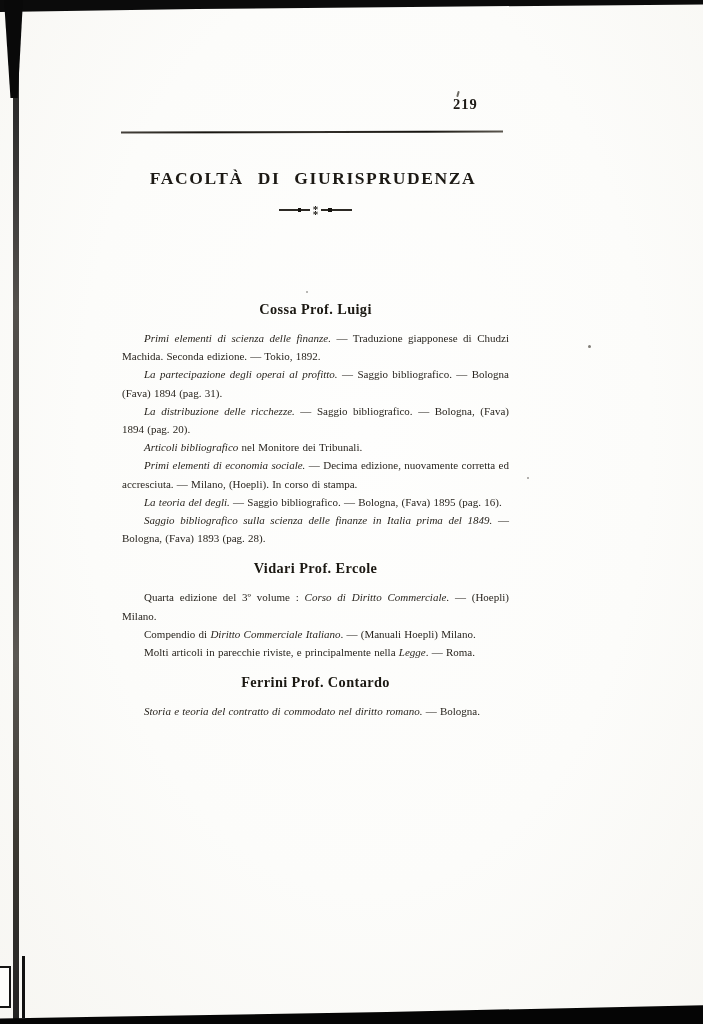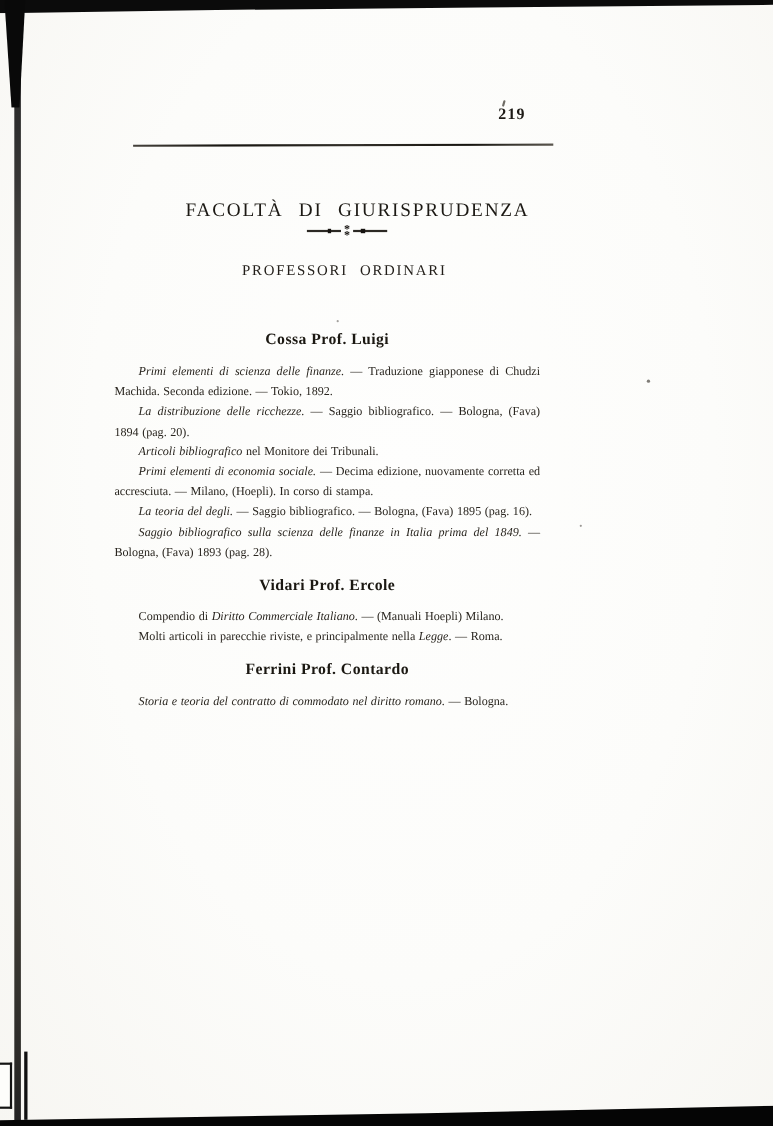--- a/index.html
+++ b/index.html
@@ -42,42 +42,42 @@
   .speck.s4{left:457px;top:91px;width:2px;height:6px;border-radius:1px;transform:rotate(16deg);opacity:.8;}
 
   
   .pagenum{position:absolute;left:453px;top:96px;font-size:14.5px;font-weight:700;letter-spacing:1px;color:#1d1a16;}
   .rule{
     position:absolute;left:121px;top:131px;width:382px;height:2px;
     background:linear-gradient(90deg,#45413b,#16140f 22%,#33302a 52%,#16140f 80%,#5a564e 100%);
     transform:rotate(-.15deg);
   }
   .faculty{
-    position:absolute;left:116px;top:168px;width:394px;margin:12px;
-    text-align:center;font-size:17.5px;font-weight:400;
+    position:absolute;left:116px;top:168px;width:394px;margin:0;
+    text-align:center;font-size:17.5px;font-weight:700;
     letter-spacing:1.6px;word-spacing:8px;color:#1c1914;
   }
   .ornament{
     position:absolute;left:122px;top:202px;width:387px;height:16px;
     display:flex;align-items:center;justify-content:center;
   }
   .orn-line{position:relative;width:31px;height:2px;background:#2c2924;}
   .orn-line::after{content:"";position:absolute;top:-1px;width:3.5px;height:3.5px;background:#161310;}
   .orn-line.l::after{left:19px;}
   .orn-line.r::after{left:7px;}
   .orn-glyph{display:flex;flex-direction:column;align-items:center;margin:0 3px;color:#13100d;}
   .orn-glyph span{font-size:11px;font-weight:700;height:5.5px;line-height:9px;}
   .subtitle{
     position:absolute;left:116px;top:238px;width:394px;margin:0;
     text-align:center;font-size:13.5px;font-weight:400;
     letter-spacing:1.6px;word-spacing:6px;color:#221e19;
   }
 
   
-  #sections{position:absolute;left:104px;top:301px;width:387px;}
+  #sections{position:absolute;left:122px;top:301px;width:387px;}
   .entry-section{margin:0;}
   .entry-section + .entry-section{margin-top:13px;}
   .sec-heading{
     margin:0 0 11px 0;text-align:center;
     font-size:14.3px;font-weight:700;letter-spacing:.4px;color:#1b1812;
   }
   .entry{
     margin:0;text-indent:22px;text-align:justify;
     font-size:11px;line-height:18.2px;word-spacing:.5px;color:#29251f;
   }
@@ -103,34 +103,35 @@
   <div class="rule"></div>
   <h1 class="faculty">FACOLTÀ DI GIURISPRUDENZA</h1>
   <div class="ornament">
     <span class="orn-line l"></span>
     <span class="orn-glyph">
       <span>*</span>
       <span>*</span>
     </span>
     <span class="orn-line r"></span>
   </div>
-  <h2 class="subtitle">PROFESSORI ORDINARI</h2>
 
   <div id="sections">
       <section class="entry-section">
         <h3 class="sec-heading">Cossa Prof. Luigi</h3>
         <p class="entry"><span class="it">Primi elementi di scienza delle finanze.</span><span class="rm"> — Traduzione giapponese di Chudzi Machida. Seconda edizione. — Tokio, 1892.</span></p>
+        <p class="entry"><span class="it">La partecipazione degli operai al profitto.</span><span class="rm"> — Saggio bibliografico. — Bologna (Fava) 1894 (pag. 31).</span></p>
         <p class="entry"><span class="it">La distribuzione delle ricchezze.</span><span class="rm"> — Saggio bibliografico. — Bologna, (Fava) 1894 (pag. 20).</span></p>
         <p class="entry"><span class="it">Articoli bibliografico</span><span class="rm"> nel Monitore dei Tribunali.</span></p>
         <p class="entry"><span class="it">Primi elementi di economia sociale.</span><span class="rm"> — Decima edizione, nuovamente corretta ed accresciuta. — Milano, (Hoepli). In corso di stampa.</span></p>
         <p class="entry"><span class="it">La teoria del degli.</span><span class="rm"> — Saggio bibliografico. — Bologna, (Fava) 1895 (pag. 16).</span></p>
         <p class="entry"><span class="it">Saggio bibliografico sulla scienza delle finanze in Italia prima del 1849.</span><span class="rm"> — Bologna, (Fava) 1893 (pag. 28).</span></p>
       </section>
       <section class="entry-section">
         <h3 class="sec-heading">Vidari Prof. Ercole</h3>
+        <p class="entry"><span class="rm">Quarta edizione del 3º volume : </span><span class="it">Corso di Diritto Commerciale</span><span class="rm">. — (Hoepli) Milano.</span></p>
         <p class="entry"><span class="rm">Compendio di </span><span class="it">Diritto Commerciale Italiano</span><span class="rm">. — (Manuali Hoepli) Milano.</span></p>
         <p class="entry"><span class="rm">Molti articoli in parecchie riviste, e principalmente nella </span><span class="it">Legge</span><span class="rm">. — Roma.</span></p>
       </section>
       <section class="entry-section">
         <h3 class="sec-heading">Ferrini Prof. Contardo</h3>
         <p class="entry"><span class="it">Storia e teoria del contratto di commodato nel diritto romano.</span><span class="rm"> — Bologna.</span></p>
       </section>
     </div>
 
 </div>

